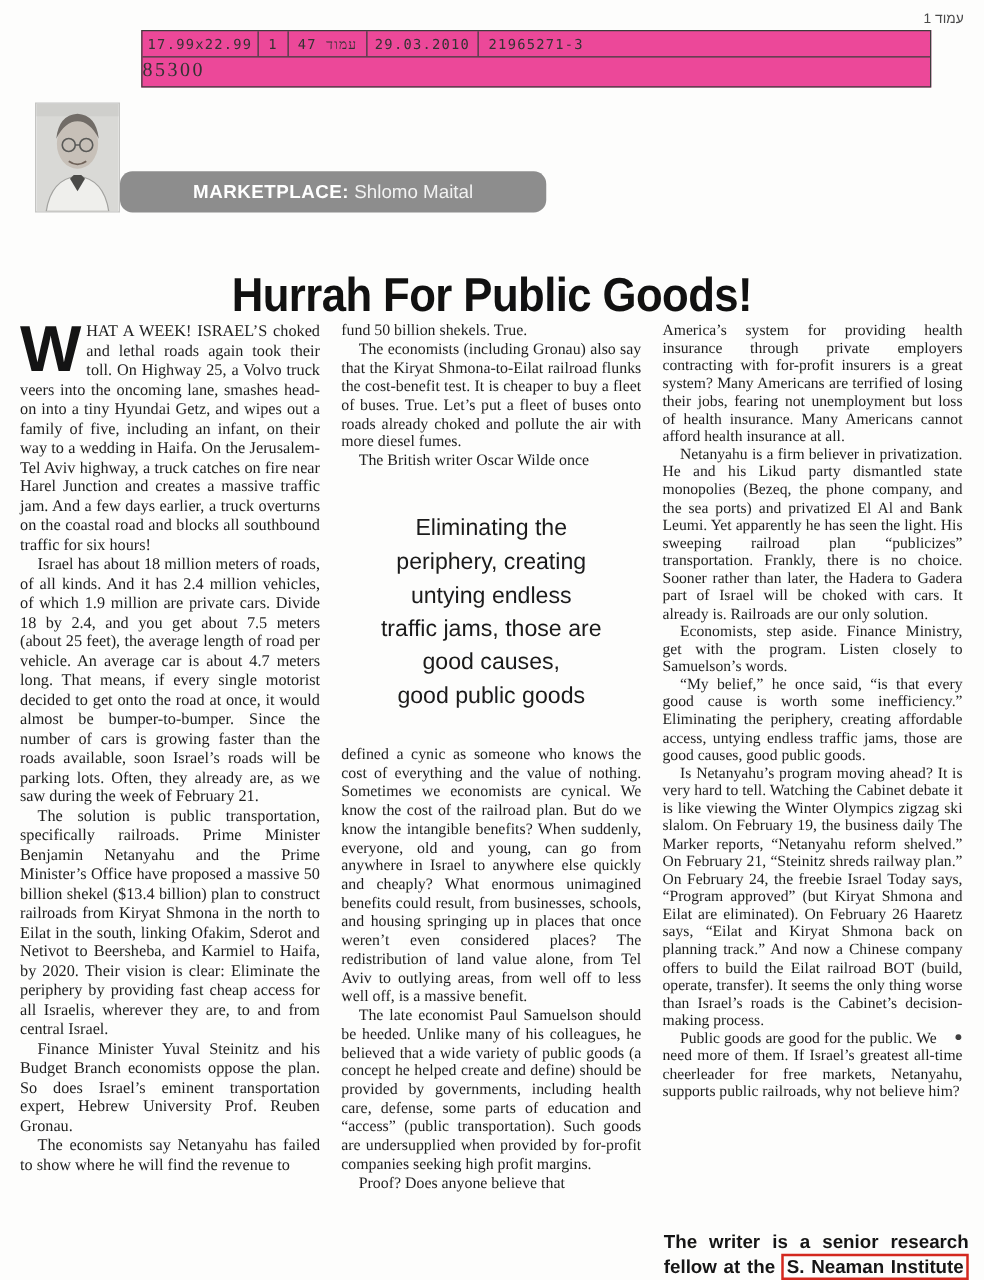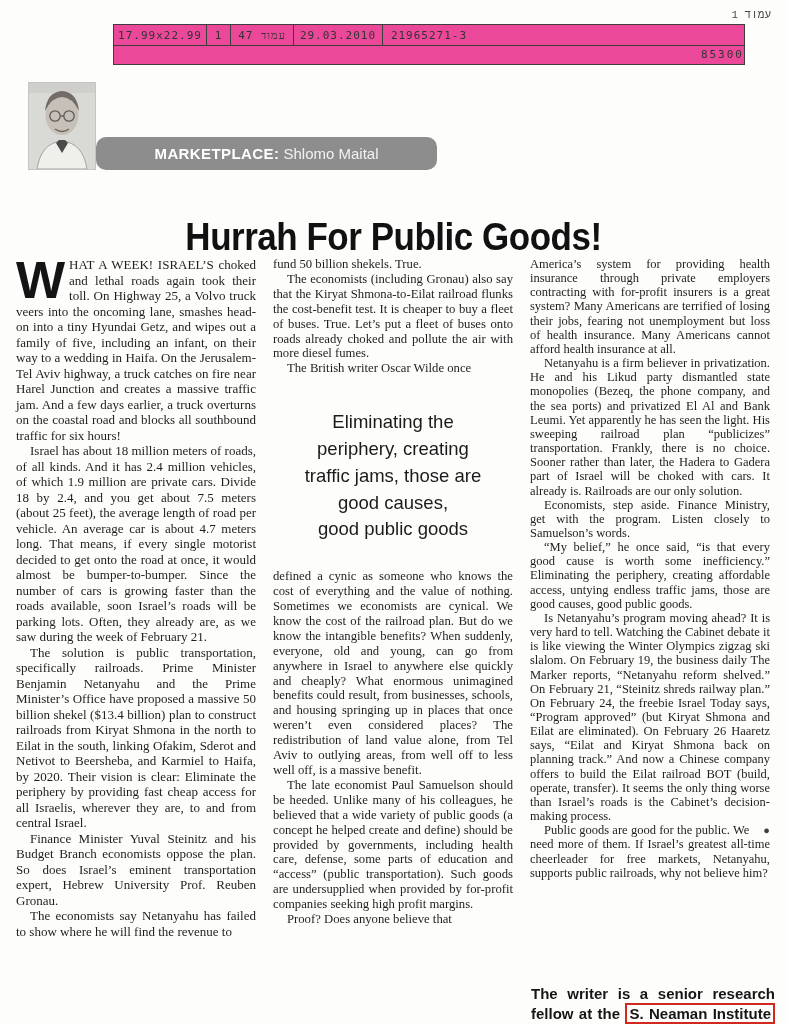--- a/index.html
+++ b/index.html
@@ -4,42 +4,42 @@
 <style>
   html,body{margin:0;padding:0;}
   body{
     width:787px;height:1024px;position:relative;overflow:hidden;
     background:#fdfdfc;color:var(--ink,#1e1e1e);
     font-family:"Liberation Serif",serif;
   }
   
   .page-label{
     position:absolute;top:9px;right:16px;
-    font-family:Liberation Mono, monospace;font-size:11px;color:#4a4a4a;
+    font-family:Liberation Sans, sans-serif;font-size:11px;color:#4a4a4a;
   }
   
   .scan-header{
     position:absolute;left:113px;top:24px;width:630px;
     border:1.5px solid #3d3d3d;background:#ec4899;
     font-family:"DejaVu Sans Mono",monospace;color:#333;
   }
   .scan-header-row{display:flex;border-bottom:1px solid #3d3d3d;align-items:stretch;}
   .hcell{
     border-right:1px solid #3d3d3d;padding:4px 3px 3px;font-size:11px;
     display:flex;align-items:center;justify-content:center;white-space:nowrap;
     letter-spacing:1px;
   }
   .hcell.c0{width:86px;}
   .hcell.c1{width:17px;}
   .hcell.c2{width:56px;}
   .hcell.c3{flex:1;font-size:15px;letter-spacing:3px;}
   .hcell.c4{width:82px;}
   .hcell.c5{width:86px;border-right:none;}
   .scan-header-code{
-    text-align:right;font-size:11px;letter-spacing:2px;padding:2px 0 3px;
+    text-align:left;font-size:16px;letter-spacing:2px;padding:2px 0 3px;font-family:Liberation Serif, serif;
   }
   
   .photo{position:absolute;left:28px;top:82px;width:68px;height:88px;border:1px solid #c4c4c2;box-sizing:border-box;}
   
   .banner{
     position:absolute;left:96px;top:137px;width:341px;height:33px;
     background:var(--banner-gray,#8d8d8d);color:#fff;
     font-family:"Liberation Sans",sans-serif;font-size:15px;
     display:flex;align-items:center;justify-content:center;white-space:pre;border-radius:10px;
   }
@@ -120,20 +120,21 @@
       <p class="para">Finance Minister Yuval Steinitz and his Budget Branch economists oppose the plan. So does Israel’s eminent transportation expert, Hebrew University Prof. Reuben Gronau.</p>
       <p class="para">The economists say Netanyahu has failed to show where he will find the revenue to</p>
     </div>
   <div class="col c-1">
       <p class="para noindent">fund 50 billion shekels. True.</p>
       <p class="para">The economists (including Gronau) also say that the Kiryat Shmona-to-Eilat railroad flunks the cost-benefit test. It is cheaper to buy a fleet of buses. True. Let’s put a fleet of buses onto roads already choked and pollute the air with more diesel fumes.</p>
       <p class="para">The British writer Oscar Wilde once</p>
       <div class="pullquote">
         <div>Eliminating the</div>
         <div>periphery, creating</div>
+        <div>untying endless</div>
         <div>traffic jams, those are</div>
         <div>good causes,</div>
         <div>good public goods</div>
       </div>
       <p class="para noindent">defined a cynic as someone who knows the cost of everything and the value of nothing. Sometimes we economists are cynical. We know the cost of the railroad plan. But do we know the intangible benefits? When suddenly, everyone, old and young, can go from anywhere in Israel to anywhere else quickly and cheaply? What enormous unimagined benefits could result, from businesses, schools, and housing springing up in places that once weren’t even considered places? The redistribution of land value alone, from Tel Aviv to outlying areas, from well off to less well off, is a massive benefit.</p>
       <p class="para">The late economist Paul Samuelson should be heeded. Unlike many of his colleagues, he believed that a wide variety of public goods (a concept he helped create and define) should be provided by governments, including health care, defense, some parts of education and “access” (public transportation). Such goods are undersupplied when provided by for-profit companies seeking high profit margins.</p>
       <p class="para">Proof? Does anyone believe that</p>
     </div>
   <div class="col c-2">
       <p class="para noindent">America’s system for providing health insurance through private employers contracting with for-profit insurers is a great system? Many Americans are terrified of losing their jobs, fearing not unemployment but loss of health insurance. Many Americans cannot afford health insurance at all.</p>

